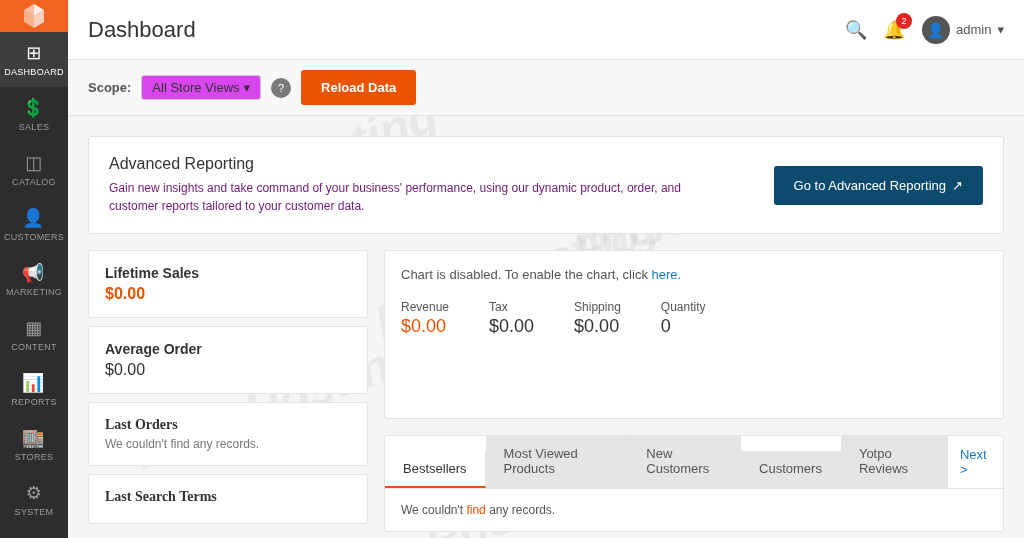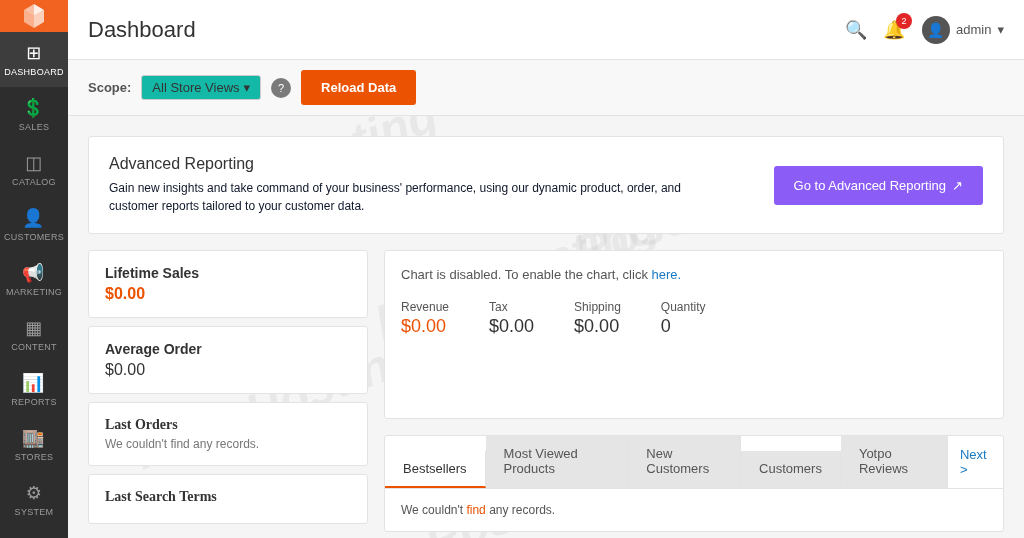--- a/index.html
+++ b/index.html
@@ -114,21 +114,21 @@
       gap: 10px;
       justify-content: flex-start;
     }
     .scope-left { display: flex; align-items: center; gap: 10px; }
     .scope-label { color: #555; font-size: 13px; font-weight: 600; }
     .scope-select {
       display: flex;
       align-items: center;
       gap: 4px;
       border: 1px solid #ccc;
-      background: #14b8a6;
+      background: #d946ef;
       padding: 4px 10px;
       border-radius: 3px;
       cursor: pointer;
       font-size: 13px;
       color: #333;
     }
     .help-icon {
       width: 20px; height: 20px;
       background: #7a7a7a;
       border-radius: 50%;
@@ -184,23 +184,23 @@
       border-radius: 3px;
       padding: 18px 20px;
       display: flex;
       align-items: center;
       justify-content: space-between;
       margin-bottom: 16px;
       position: relative;
       z-index: 1;
     }
     .adv-reporting-text h3 { font-size: 16px; font-weight: 400; color: #333; margin-bottom: 6px; }
-    .adv-reporting-text p { font-size: 12px; color: #0f172a; max-width: 580px; line-height: 1.5; }
+    .adv-reporting-text p { font-size: 12px; color: #701a75; max-width: 580px; line-height: 1.5; }
     .adv-reporting-btn {
-      background: #8b5cf6;
+      background: #0c4a6e;
       color: #fff;
       border: none;
       padding: 12px 20px;
       border-radius: 3px;
       font-size: 13px;
       cursor: pointer;
       white-space: nowrap;
       font-weight: 500;
       display: flex;
       align-items: center;

